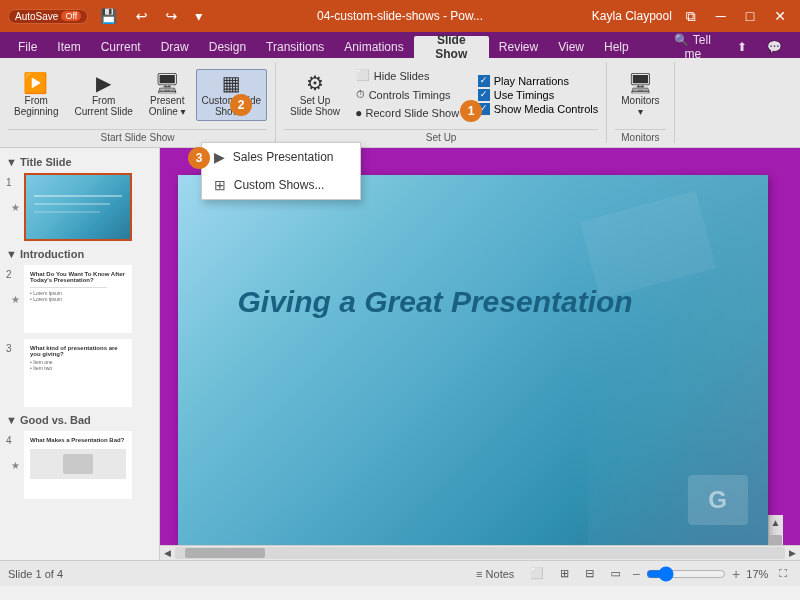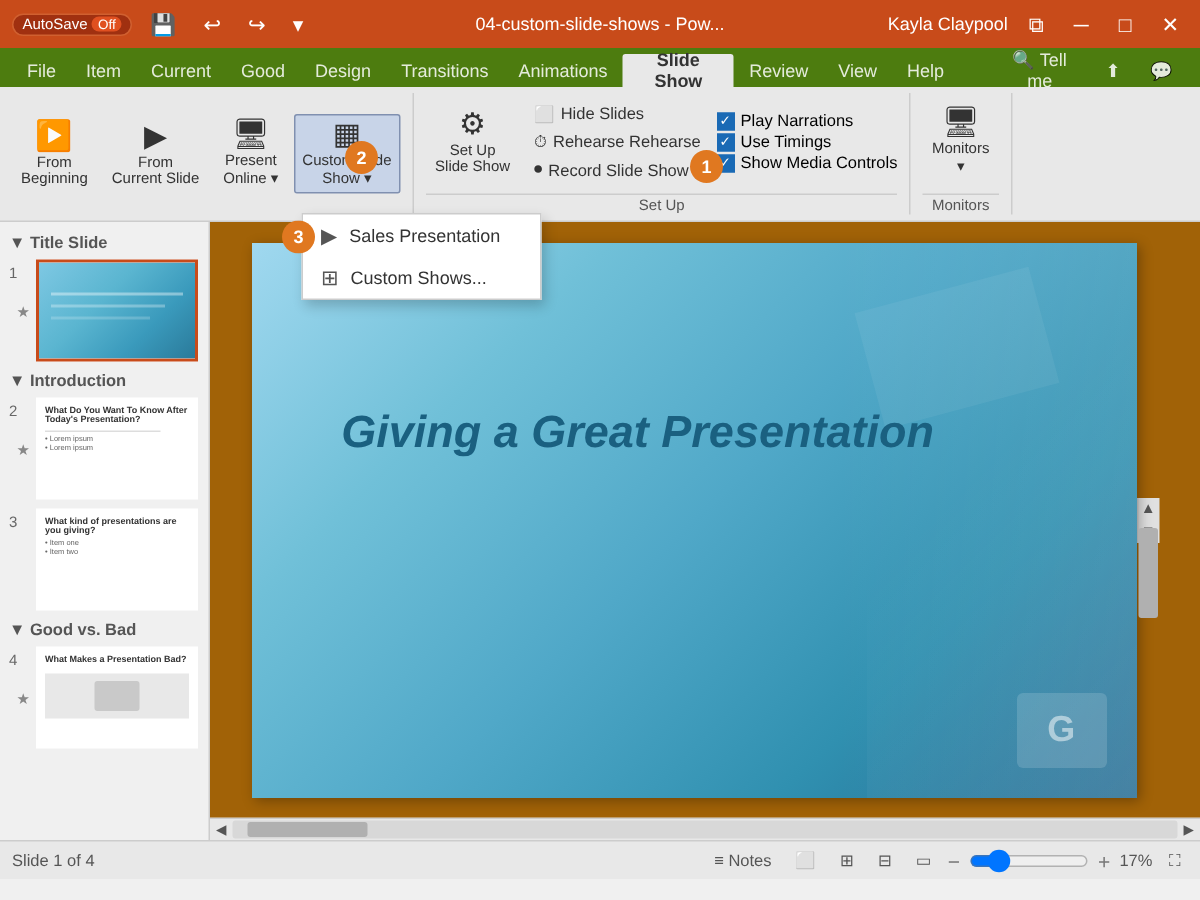--- a/index.html
+++ b/index.html
@@ -23,21 +23,21 @@
       padding: 1px 6px; font-size: 10px; display: flex; align-items: center; gap: 3px; color: white;
     }
     .autosave-toggle .toggle-off {
       background: #e05020; border-radius: 8px; padding: 0 4px; font-size: 9px;
     }
     .title-btn { background: none; border: none; color: white; cursor: pointer; font-size: 14px; padding: 2px 6px; }
 
     
     .ribbon-tabs {
       height: 26px;
-      background: #4d7c0f;
+      background: #701a75;
       display: flex;
       align-items: flex-end;
       padding: 0 8px;
     }
     .ribbon-tab {
       padding: 4px 10px;
       font-size: 12px;
       color: rgba(255,255,255,0.85);
       cursor: pointer;
       border-radius: 2px 2px 0 0;
@@ -150,21 +150,21 @@
 
     
     .main-area {
       display: flex;
       height: 412px;
       background: #f5f5f5;
     }
 
     
     .slide-panel {
-      width: 140px;
+      width: 160px;
       background: #f0f0f0;
       border-right: 1px solid #ccc;
       overflow-y: auto;
       padding: 4px;
     }
     .slide-section-label {
       font-size: 11px; color: #555; padding: 4px 2px 2px 2px; font-weight: 600;
     }
     .slide-item {
       display: flex; align-items: flex-start; gap: 4px;
@@ -204,23 +204,23 @@
     .thumb-4 {
       background: white;
       width: 100%; height: 100%;
       display: flex; flex-direction: column; padding: 4px;
     }
 
     
     .canvas-area {
       flex: 1;
       display: flex;
-      align-items: center;
+      align-items: flex-end;
       justify-content: center;
-      background: #a16207;
+      background: #a21caf;
       overflow: hidden;
       position: relative;
     }
     .main-slide {
       width: 590px;
       height: 370px;
       background: linear-gradient(135deg, #a0d8ef 0%, #70c0d8 25%, #50a8c8 50%, #3090b0 75%, #206890 100%);
       position: relative;
       overflow: hidden;
       box-shadow: 2px 2px 8px rgba(0,0,0,0.3);
@@ -332,21 +332,21 @@
     <button class="title-btn">─</button>
     <button class="title-btn">□</button>
     <button class="title-btn close">✕</button>
   </div>
 </div>
 
 <div class="ribbon-tabs">
   <button class="ribbon-tab">File</button>
   <button class="ribbon-tab">Item</button>
   <button class="ribbon-tab">Current</button>
-  <button class="ribbon-tab">Good</button>
+  <button class="ribbon-tab">Draw</button>
   <button class="ribbon-tab">Design</button>
   <button class="ribbon-tab">Transitions</button>
   <button class="ribbon-tab">Animations</button>
   <button class="ribbon-tab active">Slide Show</button>
   <button class="ribbon-tab">Review</button>
   <button class="ribbon-tab">View</button>
   <button class="ribbon-tab">Help</button>
   <button class="ribbon-tab" style="margin-left:20px">🔍 Tell me</button>
   <button class="ribbon-tab">⬆</button>
   <button class="ribbon-tab">💬</button>
@@ -369,36 +369,37 @@
       </button>
       <button class="ribbon-btn">
         <span class="ribbon-btn-icon">🖥</span>
         <span class="ribbon-btn-text">Present<br>Online ▾</span>
       </button>
       <button class="ribbon-btn custom-show-active">
         <span class="ribbon-btn-icon">▦</span>
         <span class="ribbon-btn-text">Custom Slide<br>Show ▾</span>
       </button>
     </div>
+    <div class="ribbon-group-label">Start Slide Show</div>
   </div>
 
   <div class="ribbon-group">
     <div class="ribbon-group-content">
       <button class="ribbon-btn">
         <span class="ribbon-btn-icon">⚙</span>
         <span class="ribbon-btn-text">Set Up<br>Slide Show</span>
       </button>
       <div class="ribbon-col">
         <button class="ribbon-btn-small">
           <span>⬜</span>
           <span>Hide Slides</span>
         </button>
         <button class="ribbon-btn-small">
           <span>⏱</span>
-          <span>Rehearse Rehearse</span>
+          <span>Controls Timings</span>
         </button>
         <button class="ribbon-btn-small">
           <span>⏺</span>
           <span>Record Slide Show ▾</span>
         </button>
       </div>
       <div class="ribbon-checkboxes">
         <label class="ribbon-checkbox">
           <span class="chk-box checked"></span>
           <span>Play Narrations</span>

